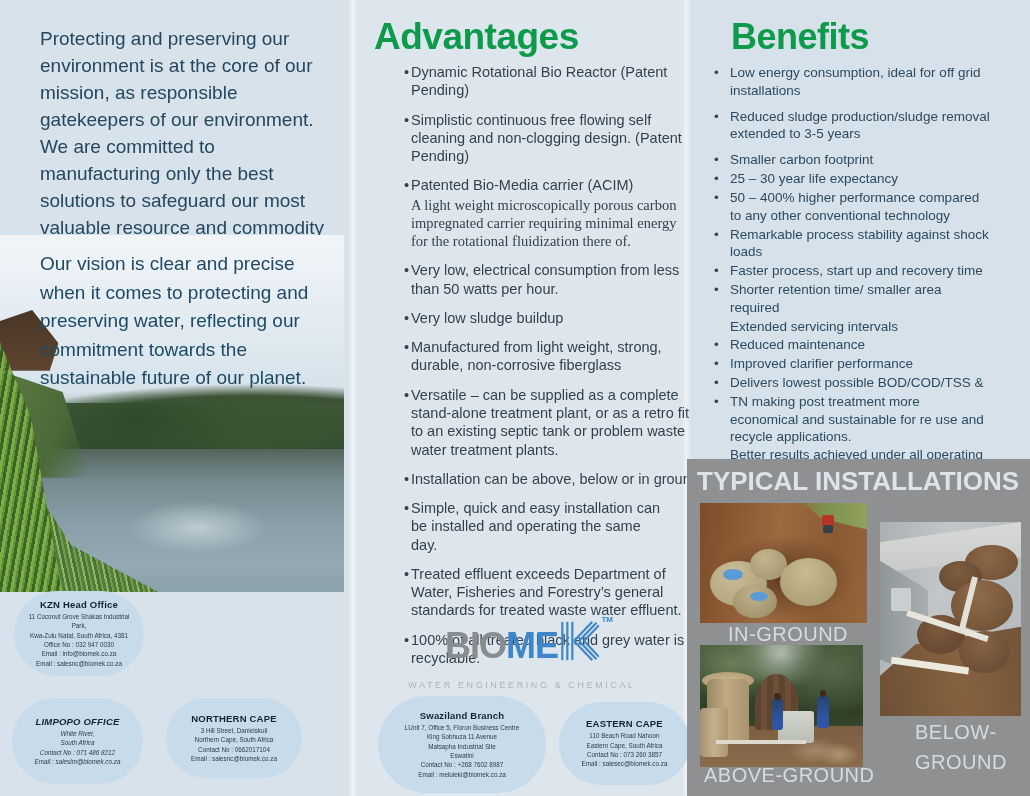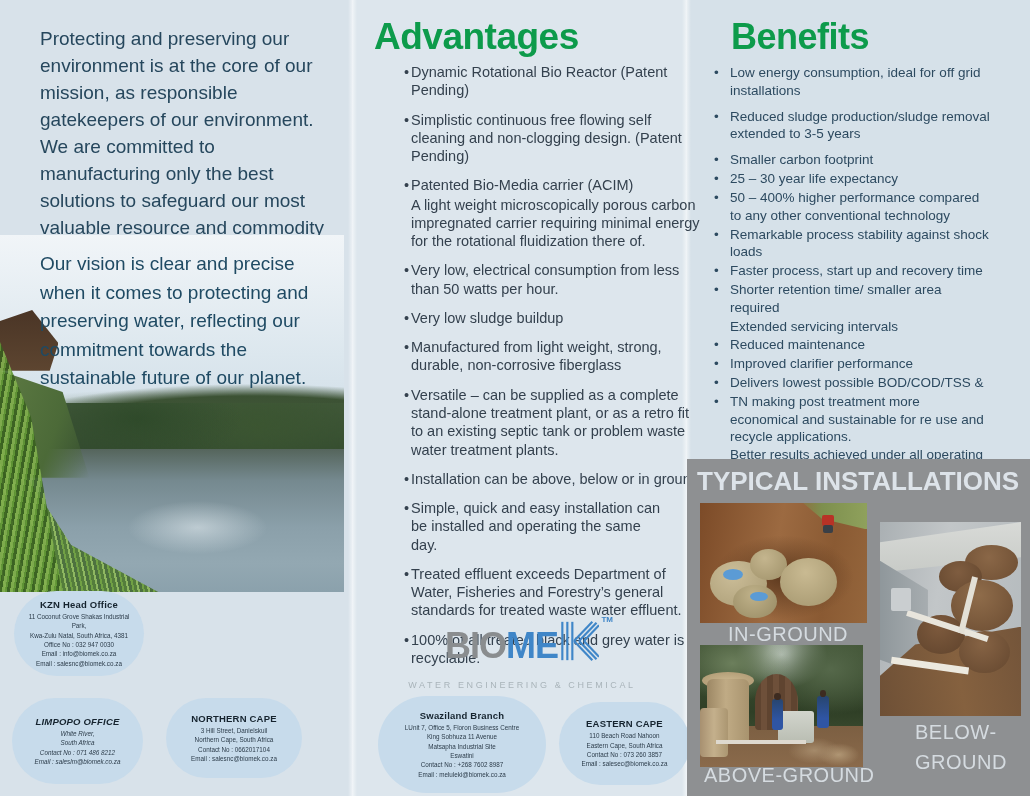--- a/index.html
+++ b/index.html
@@ -54,21 +54,21 @@
   #bubble-swazi{left:378px;top:696px;width:168px;height:97px;}
   #bubble-ecape{left:559px;top:702px;width:131px;height:83px;}
 
   
   .adv-heading{position:absolute;left:374px;top:16px;font-size:37px;font-weight:bold;
                color:#0d9b4b;letter-spacing:-.5px;}
   .adv-list{position:absolute;left:372px;top:63px;width:318px;margin-left:32px;}
   .adv-item{position:relative;padding-left:7px;margin-bottom:11px;font-size:14.5px;
             line-height:1.26;color:#34414e;white-space:pre-line;}
   .adv-item::before{content:"\2022";position:absolute;left:0;top:0;}
-  .adv-sub{white-space:pre-line;margin-top:1px;}
+  .adv-sub{white-space:pre-line;margin-top:1px;font-family:Liberation Serif, serif;}
   .logo{position:absolute;left:372px;top:620px;width:300px;text-align:center;}
   .logo-row{display:inline-block;position:relative;line-height:1;}
   .logo-word{font-size:36px;font-weight:bold;letter-spacing:-1px;}
   .logo-bio{color:#8a8d8f;}
   .logo-me{color:#3f86c8;}
   .logo-k{display:inline-block;vertical-align:-4px;margin-left:1px;}
   .logo-tm{position:absolute;right:-14px;top:-4px;font-size:8px;font-weight:bold;color:#3f86c8;}
   .logo-tag{margin-top:15px;font-size:9px;letter-spacing:2.6px;color:#a9b4ba;}
 
   

